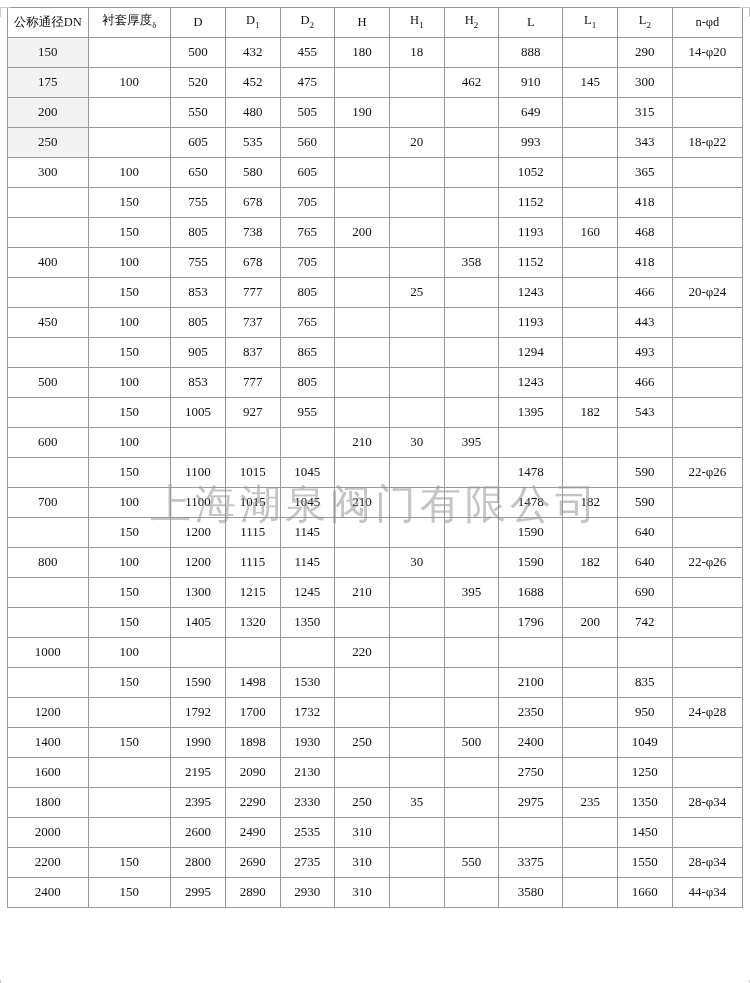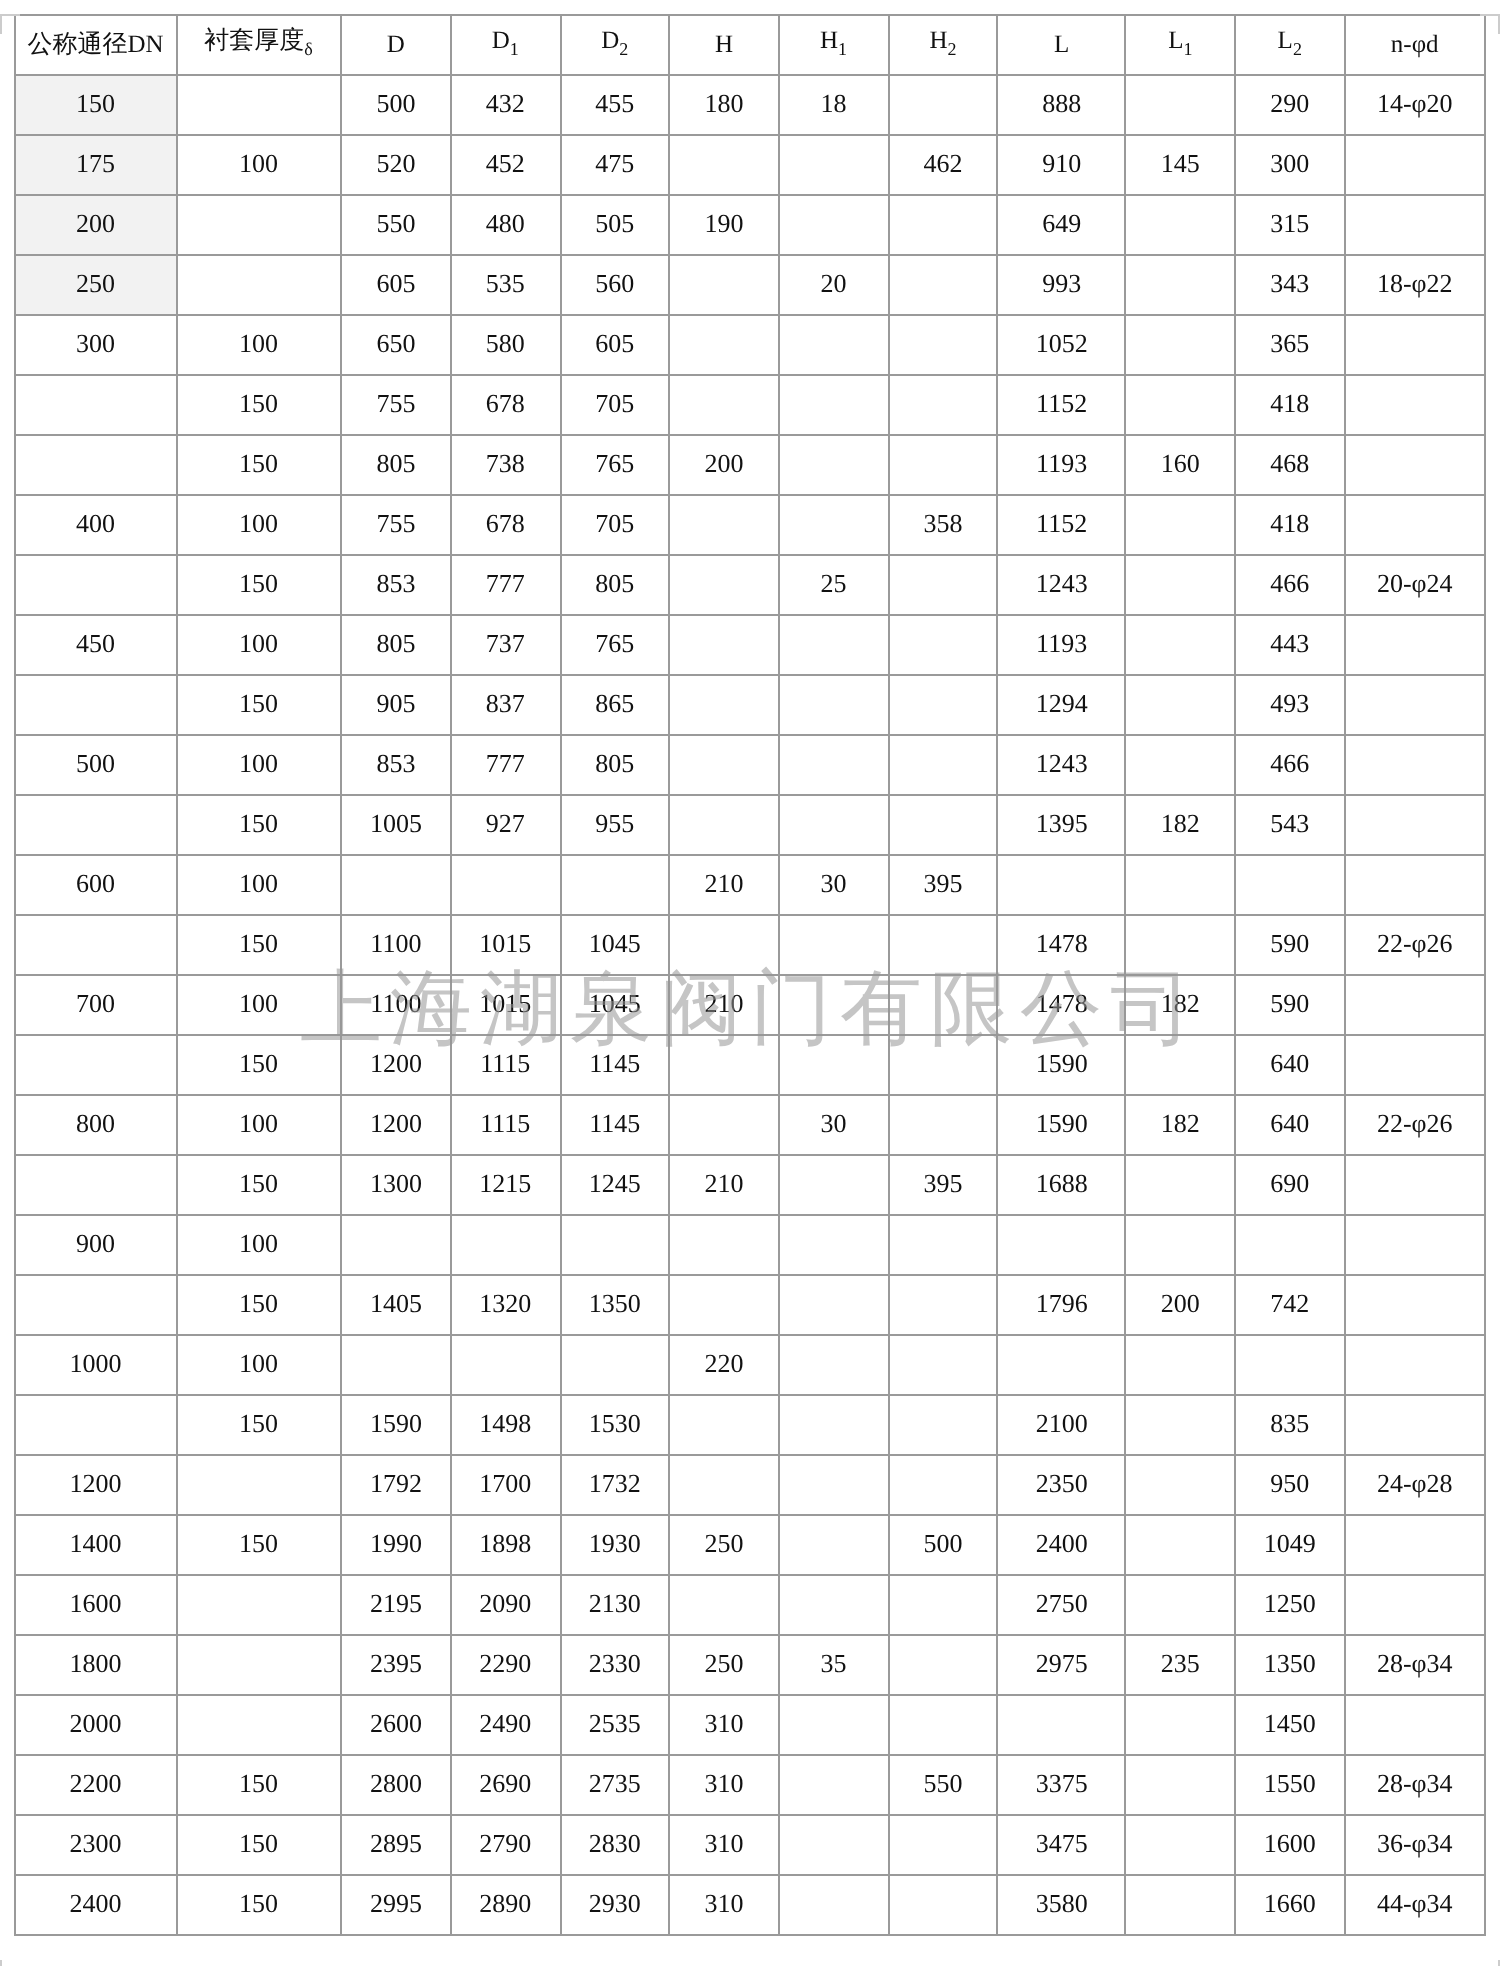--- a/index.html
+++ b/index.html
@@ -387,34 +387,20 @@
           <td>1245</td>
           <td>210</td>
           <td class="empty"></td>
           <td>395</td>
           <td>1688</td>
           <td class="empty"></td>
           <td>690</td>
           <td class="empty"></td>
         </tr>
         <tr>
-          <td>900</td>
-          <td>100</td>
-          <td class="empty"></td>
-          <td class="empty"></td>
-          <td class="empty"></td>
-          <td class="empty"></td>
-          <td class="empty"></td>
-          <td class="empty"></td>
-          <td class="empty"></td>
-          <td class="empty"></td>
-          <td class="empty"></td>
-          <td class="empty"></td>
-        </tr>
-        <tr>
           <td class="empty"></td>
           <td>150</td>
           <td>1405</td>
           <td>1320</td>
           <td>1350</td>
           <td class="empty"></td>
           <td class="empty"></td>
           <td class="empty"></td>
           <td>1796</td>
           <td>200</td>
@@ -525,34 +511,20 @@
           <td>2800</td>
           <td>2690</td>
           <td>2735</td>
           <td>310</td>
           <td class="empty"></td>
           <td>550</td>
           <td>3375</td>
           <td class="empty"></td>
           <td>1550</td>
           <td>28-φ34</td>
-        </tr>
-        <tr>
-          <td>2300</td>
-          <td>150</td>
-          <td>2895</td>
-          <td>2790</td>
-          <td>2830</td>
-          <td>310</td>
-          <td class="empty"></td>
-          <td class="empty"></td>
-          <td>3475</td>
-          <td class="empty"></td>
-          <td>1600</td>
-          <td>36-φ34</td>
         </tr>
         <tr>
           <td>2400</td>
           <td>150</td>
           <td>2995</td>
           <td>2890</td>
           <td>2930</td>
           <td>310</td>
           <td class="empty"></td>
           <td class="empty"></td>

